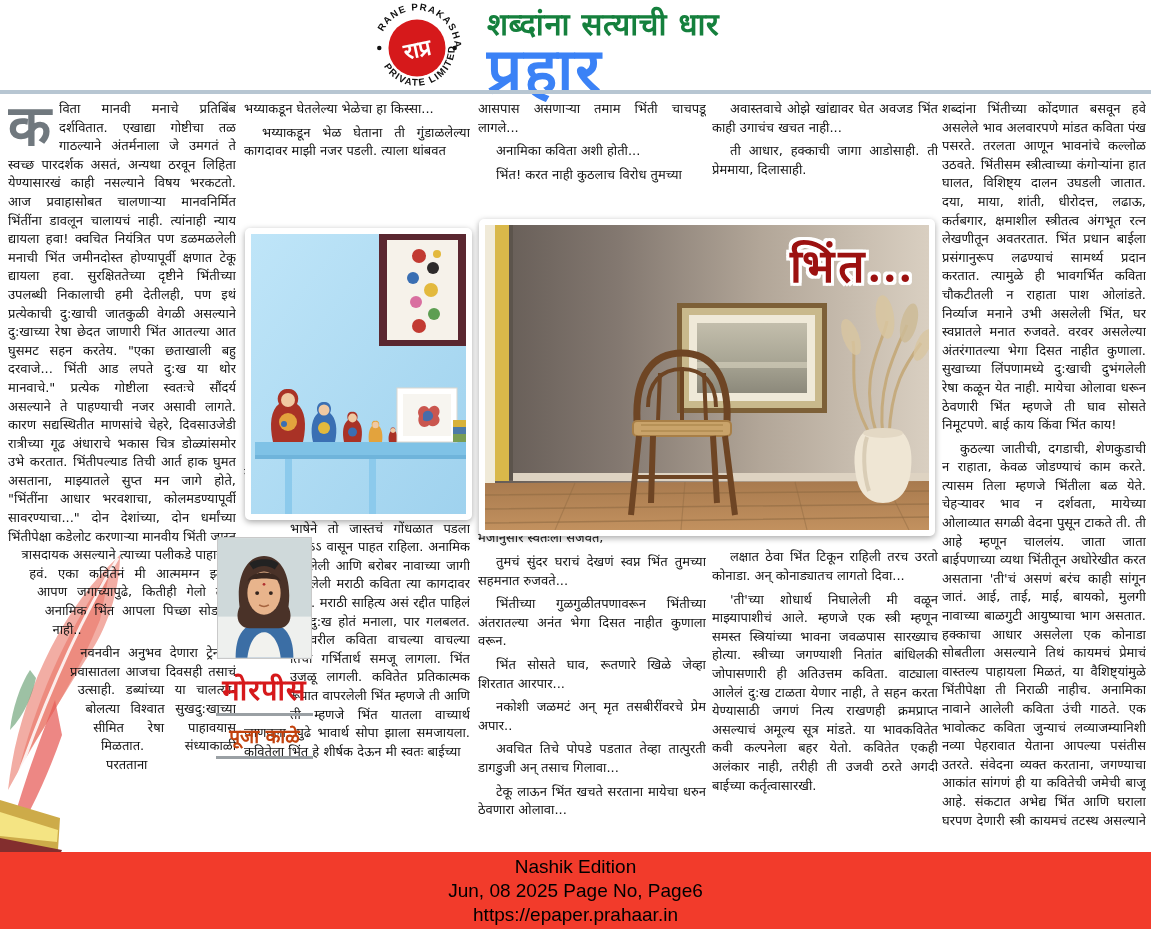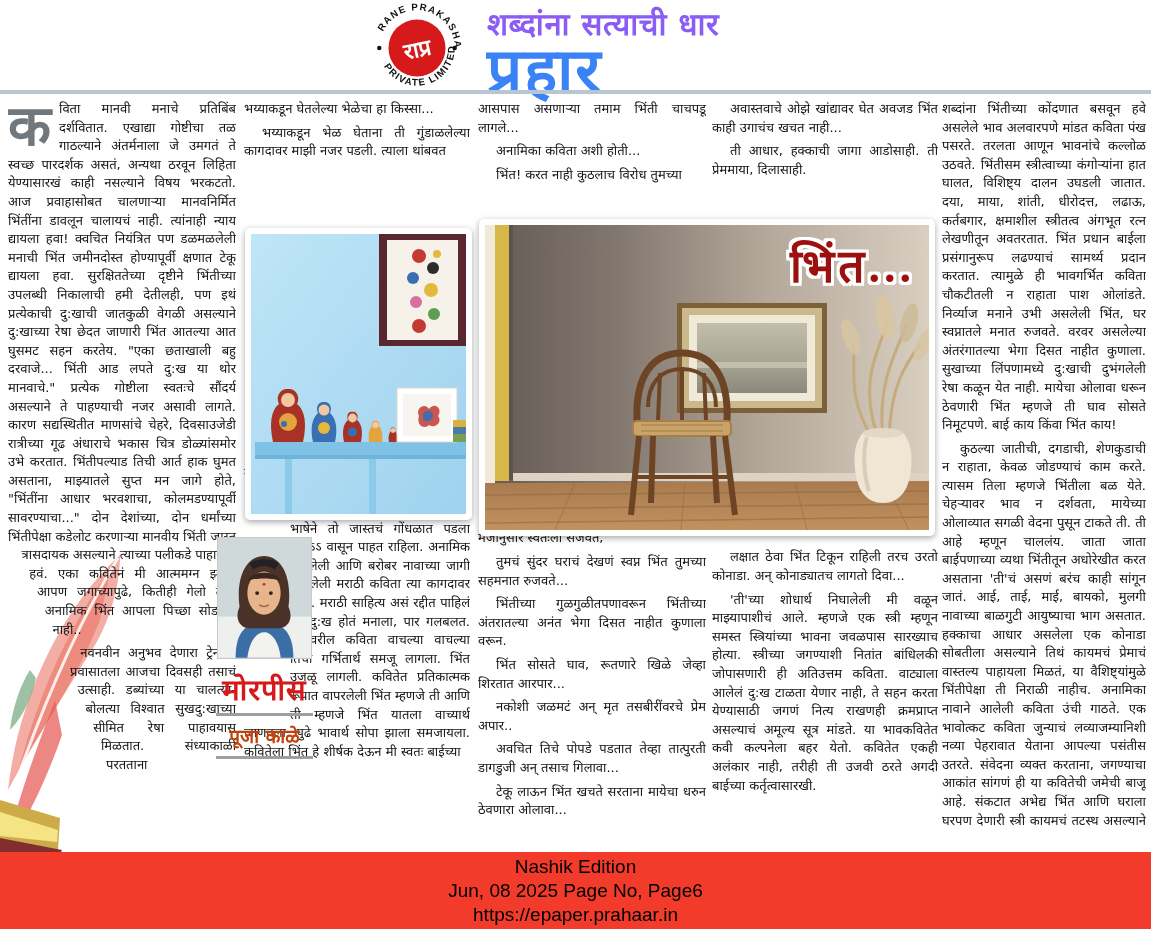--- a/index.html
+++ b/index.html
@@ -6,21 +6,21 @@
   html,body { background:#e8e8e8; }
   .page {
     position:relative; width:1151px; height:929px; margin:0 auto;
     background:#ffffff; overflow:hidden;
     font-family:"DejaVu Sans", sans-serif; color:#141414;
   }
   
   .masthead { position:absolute; left:0; top:0; width:1151px; height:90px; background:#fff; }
   .logo { position:absolute; left:352px; top:2px; width:130px; height:92px; }
   .mast-text { position:absolute; left:487px; top:2px; width:320px; }
-  .tagline { font-size:31px; font-weight:bold; color:#8b5cf6; letter-spacing:0.5px; white-space:nowrap; }
+  .tagline { font-size:31px; font-weight:bold; color:#15803d; letter-spacing:0.5px; white-space:nowrap; }
   .paper-title { font-size:62px; font-weight:bold; color:#3b82f6; line-height:0.92; letter-spacing:2px; margin-top:-2px; white-space:nowrap; }
   .mast-rule { position:absolute; left:0; top:90px; width:1151px; height:4px; background:#b7c6d2; }
   
   .col { position:absolute; top:100px; height:726px; overflow:hidden; z-index:2;
          font-size:13px; line-height:18.6px; }
   .col p { margin-bottom:5px; }
   .just { text-align:justify; }
   .ind  { text-indent:18px; }
   #col1 { left:8px;   width:228px; }
   #col2 { left:244px; width:226px; }

